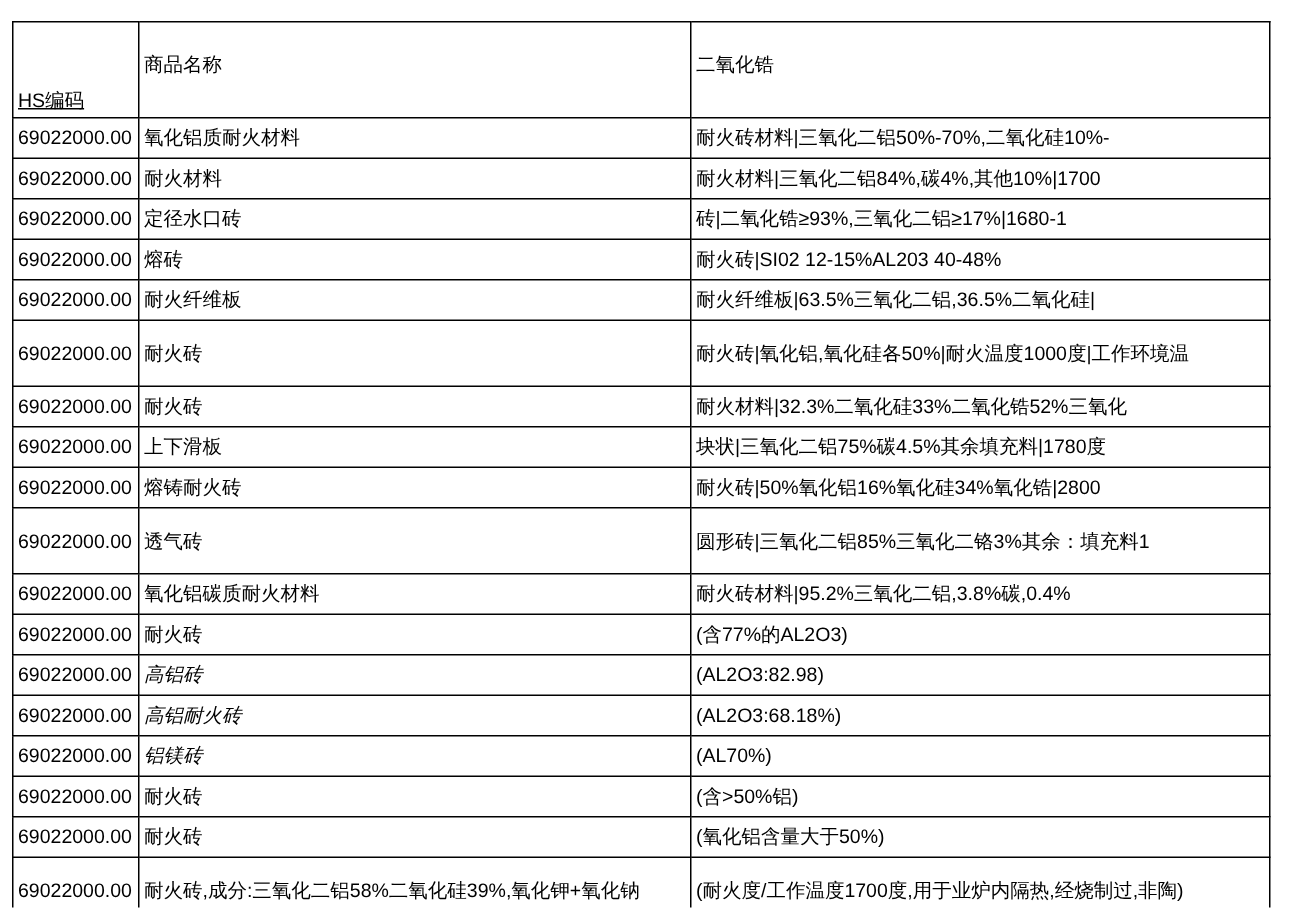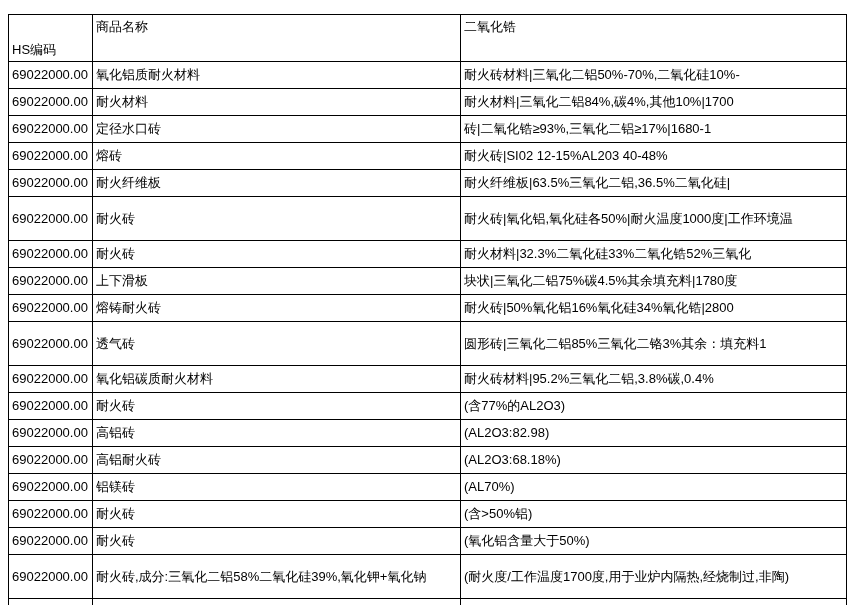--- a/index.html
+++ b/index.html
@@ -43,33 +43,36 @@
   .col-code { width: 84px; }
   .col-name { width: 368px; }
   .col-spec { width: 386px; }
 
   thead td {
     height: 40px;
     vertical-align: bottom;
   }
   thead td.hdr-code {
     vertical-align: bottom;
+    text-decoration: underline;
   }
   thead td.hdr-name, thead td.hdr-spec {
     vertical-align: top;
-    padding-top: 3px;
+    padding-top: 20px;
+    font-family: Liberation Mono, monospace;
   }
   tbody td {
     height: 21px;
   }
   tbody tr.tall td {
     height: 38px;
   }
   td.bold-cell {
     font-weight: bold;
+    font-style: italic;
   }
 </style>
 </head>
 <body>
 
 <div class="page">
 
   <div class="top-strip"></div>
 
   <table class="goods">

